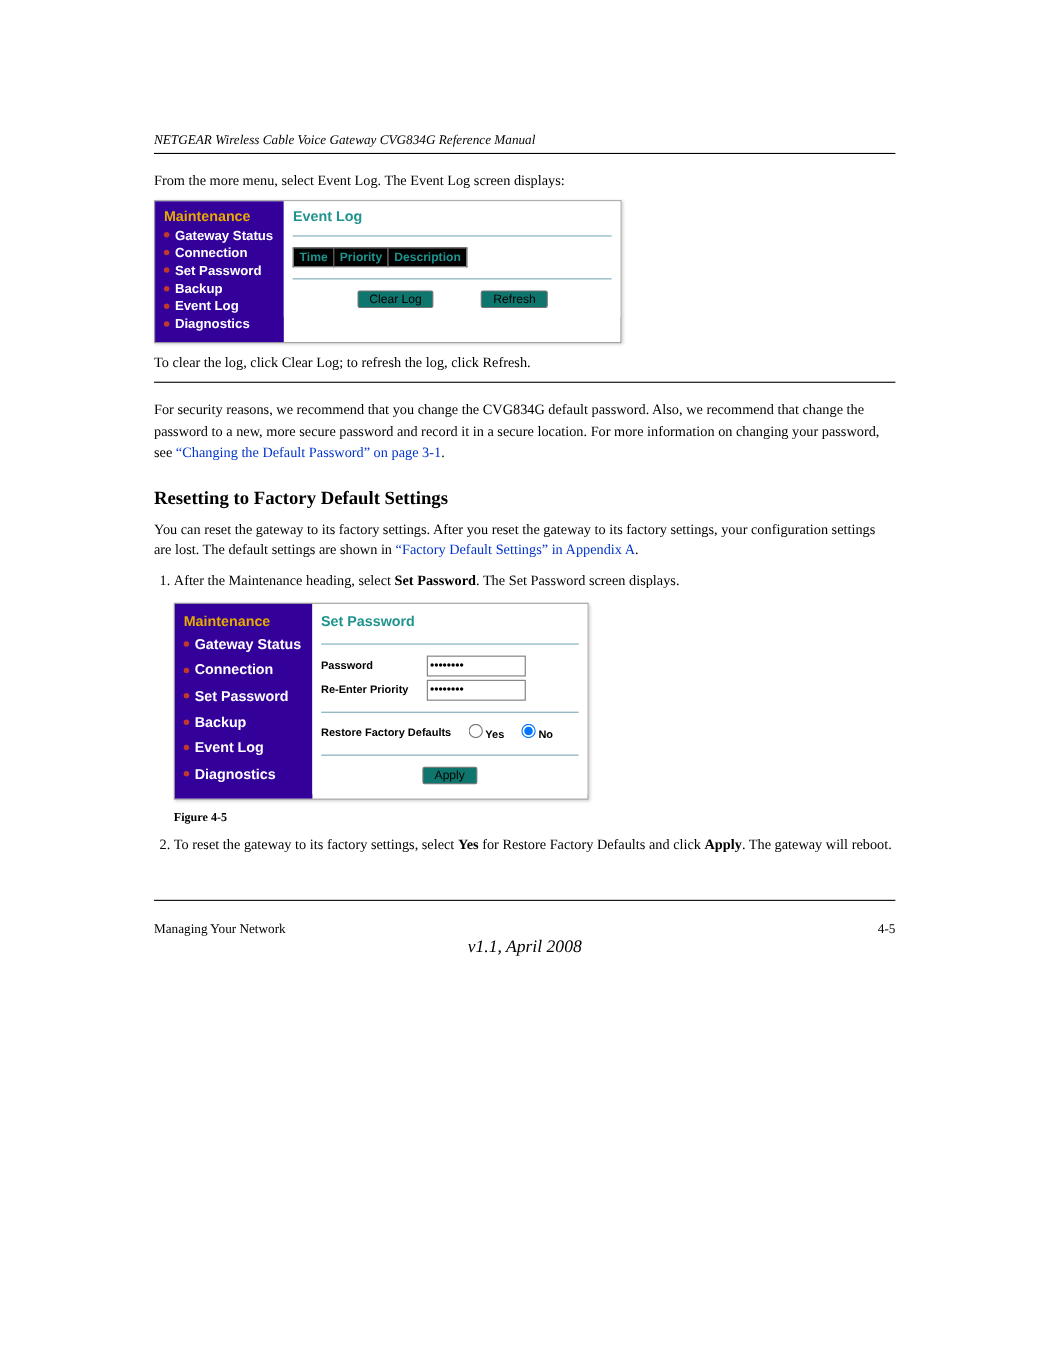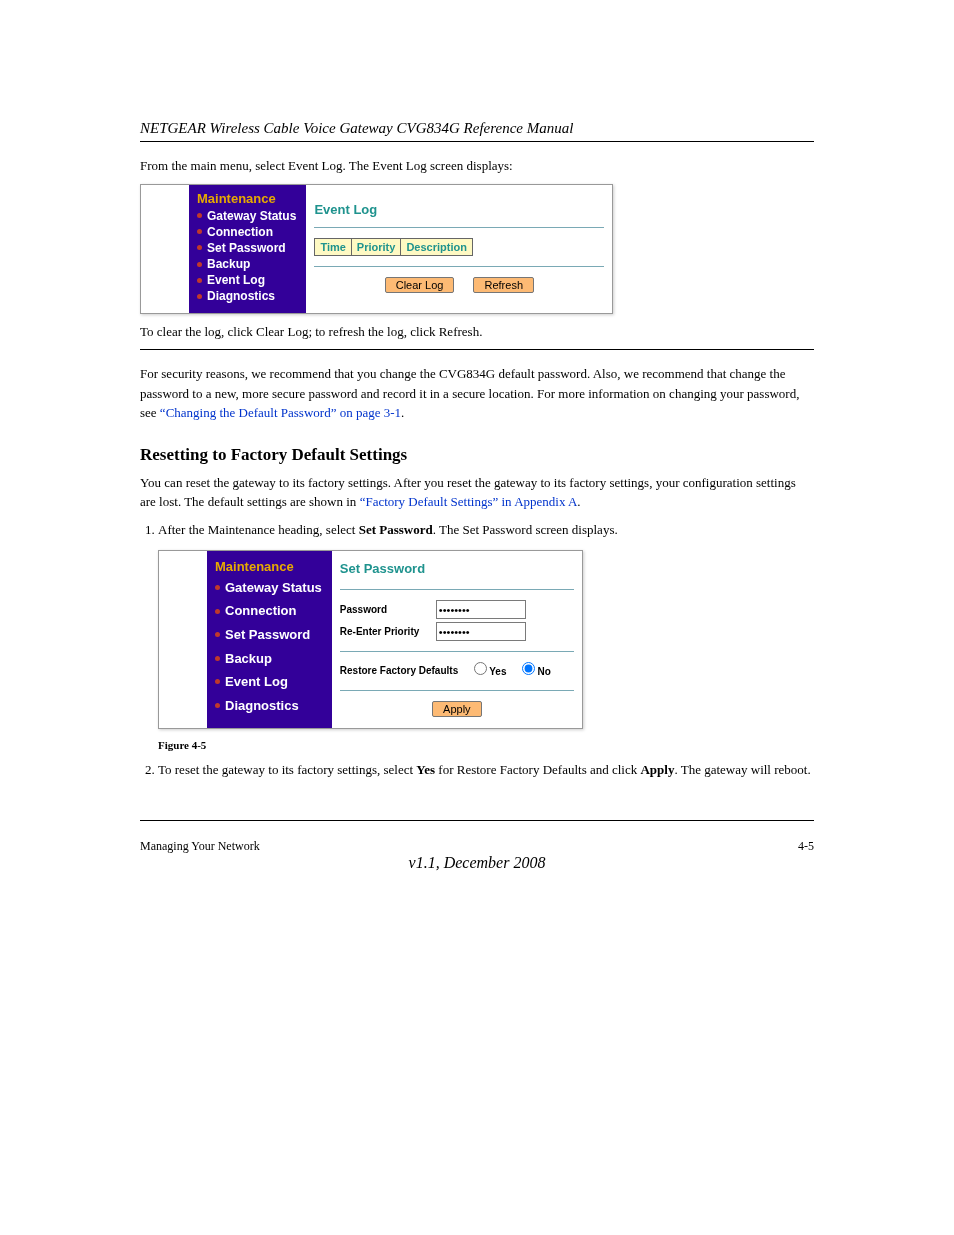--- a/index.html
+++ b/index.html
@@ -1,68 +1,68 @@
 <!DOCTYPE html>
 <html><head>
 <meta charset="utf-8">
 <style>
   :root { --sidebar-bg:#330099; --sidebar-heading:#e7aa00; --teal:#1f938e; --link:#0033cc; --page-w:954px; }
   html,body{margin:0;padding:0;}
   body{background:#fff;font-family:Georgia,'Times New Roman',serif;color:#000;}
   .page{width:var(--page-w);margin:0 auto;position:relative;min-height:1235px;}
   .content{padding:120px 140px 60px 140px;}
-  .running-header{font-size:15px;font-style:italic;color:#000;margin-bottom:4px;}
+  .running-header{font-size:12px;font-style:italic;color:#000;margin-bottom:4px;}
   hr.sep{border:none;border-top:1px solid #000;margin:4px 0 14px 0;}
   .para{font-size:13px;line-height:1.5;margin:8px 0;}
   .figure-caption{font-size:11px;font-weight:bold;margin:8px 0 6px 0;}
   .h-section{font-weight:bold;font-size:19px;margin:36px 0 8px 0;}
   .h-sub{font-weight:bold;font-size:17px;margin:22px 0 8px 0;}
   .link{color:var(--link);}
   .step-ol{margin:6px 0 6px 18px;padding:0;}
   .step-ol li{font-size:13px;line-height:1.55;margin-bottom:6px;}
   .footer{display:flex;justify-content:space-between;font-size:12px;margin-top:18px;}
   .rev{font-style:italic;}
 
   
-  .shot{display:flex;align-items:center;border:1px solid #999;background:#fff;box-shadow:1px 1px 3px rgba(0,0,0,.2);width:fit-content;padding-left:48px;}
+  .shot{display:flex;align-items:flex-start;border:1px solid #999;background:#fff;box-shadow:1px 1px 3px rgba(0,0,0,.2);width:fit-content;}
   .shot .sidebar{background:var(--sidebar-bg);color:#fff;font-family:Arial,Helvetica,sans-serif;font-size:12px;font-weight:bold;padding:6px 10px 8px 8px;min-width:92px;}
   .shot .sidebar .hd{color:var(--sidebar-heading);font-size:13px;margin-bottom:2px;font-weight:bold;}
   .shot .sidebar ul{list-style:none;margin:0;padding:0;}
   .shot .sidebar li{display:flex;align-items:center;white-space:nowrap;line-height:1.35;}
   .shot .sidebar li::before{content:"";width:5px;height:5px;border-radius:50%;background:#c0392b;margin-right:5px;flex:0 0 auto;}
   .shot .panel{background:#fff;font-family:Arial,Helvetica,sans-serif;font-size:11px;padding:6px 8px 8px 8px;}
 
   
   .eventlog-panel{width:290px;}
   .panel-title{color:var(--teal);font-weight:bold;font-size:13px;}
   .thin-rule{border:none;border-top:1px solid #7aa9b5;margin:10px 0;}
   .log-table{border-collapse:collapse;}
-  .log-table th{border:1px solid #666;background:#fef9c3;color:var(--teal);font-weight:bold;font-size:11px;padding:2px 5px;}
+  .log-table th{border:1px solid #666;background:#000000;color:var(--teal);font-weight:bold;font-size:11px;padding:2px 5px;}
   .btnrow{text-align:center;margin-top:8px;}
-  .os-btn{font:11px Arial;padding:1px 10px;background:#fdba74;border:1px solid #767676;border-radius:2px;margin:0 8px;}
+  .os-btn{font:11px Arial;padding:1px 10px;background:#0f766e;border:1px solid #767676;border-radius:2px;margin:0 20px;}
 
   
   .pwd-panel{width:234px;}
   .pwd-row{display:flex;align-items:center;margin:3px 0;}
   .pwd-row label{font-weight:bold;font-size:10px;width:96px;}
   .pwd-row input[type=password]{font:11px Arial;height:15px;width:84px;border:1px solid #7a7a7a;}
   .rf-row{font-weight:bold;font-size:10px;display:flex;align-items:center;gap:12px;margin-top:4px;}
   .rf-row input{margin:0 2px 0 4px;}
   .apply-row{text-align:center;margin-top:8px;}
 </style>
 </head>
 <body>
 
 <div class="page">
   <div class="content">
 
     <div class="running-header">NETGEAR Wireless Cable Voice Gateway CVG834G Reference Manual</div>
     <hr class="sep">
 
-    <p class="para">From the main menu, select Event Log. The Event Log screen displays:</p>
+    <p class="para">From the more menu, select Event Log. The Event Log screen displays:</p>
 
     <div class="shot">
       <div class="sidebar">
         <div class="hd">Maintenance</div>
         <ul>
           <li>
               <span>Gateway Status</span>
             </li>
           <li>
               <span>Connection</span>
@@ -175,16 +175,16 @@
       <li>
         <span>To reset the gateway to its factory settings, select </span><b>Yes</b><span> for Restore Factory Defaults and click </span><b>Apply</b><span>. The gateway will reboot.</span>
       </li>
     </ol>
 
     <hr class="sep" style="margin-top:40px;">
     <div class="footer">
       <span>Managing Your Network</span>
       <span>4-5</span>
     </div>
-    <div style="text-align:center;" class="rev">v1.1, December 2008</div>
+    <div style="text-align:center;" class="rev">v1.1, April 2008</div>
 
   </div>
 </div>
 
 </body></html>

